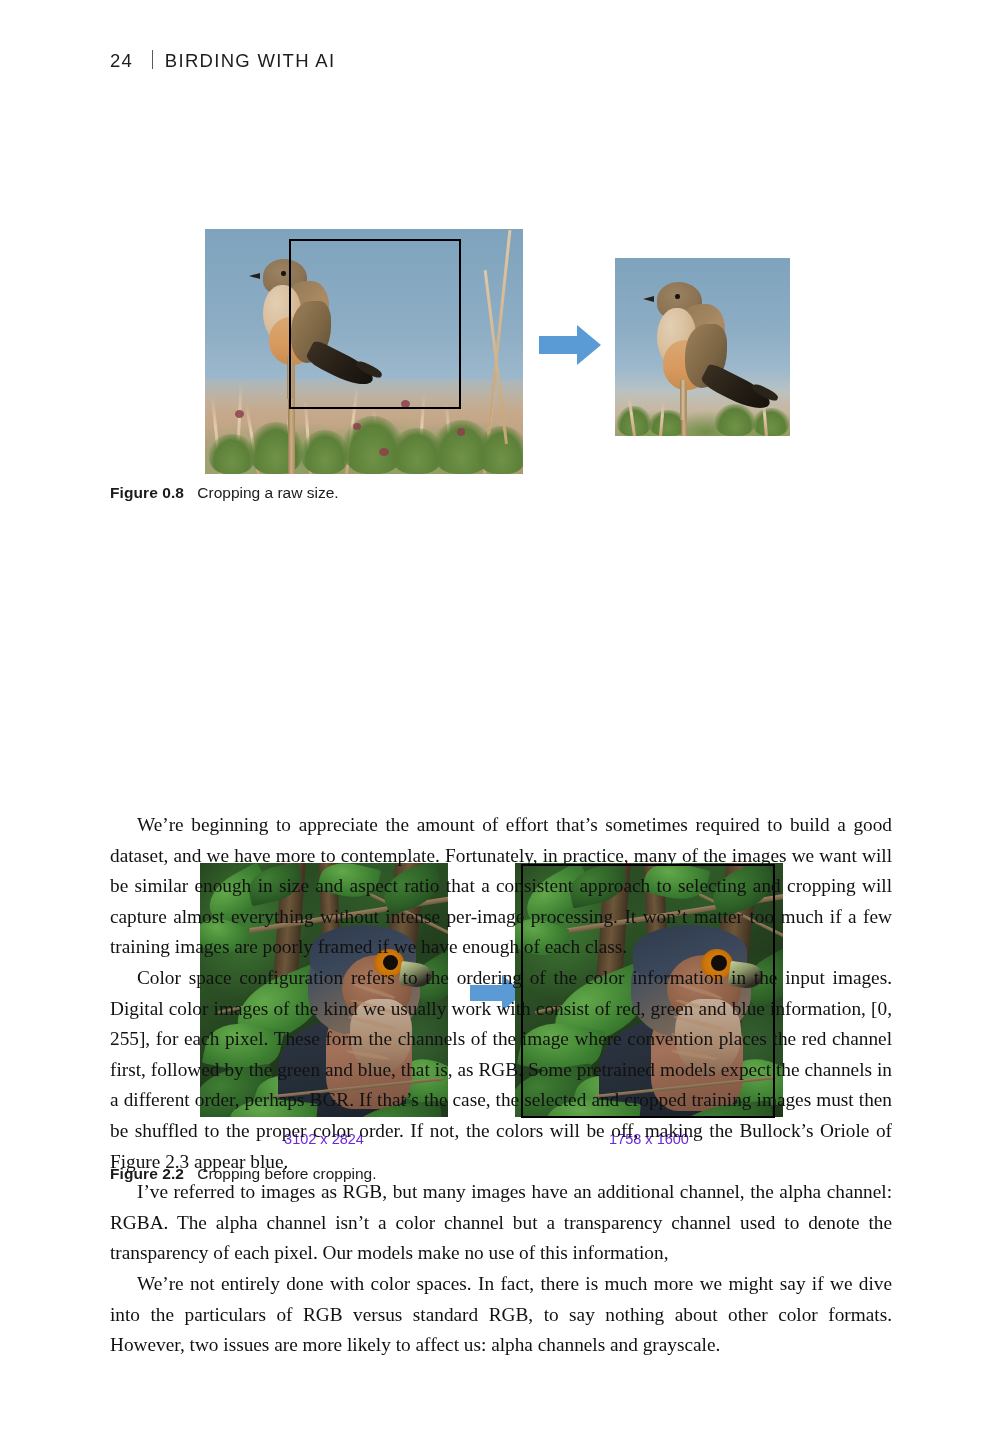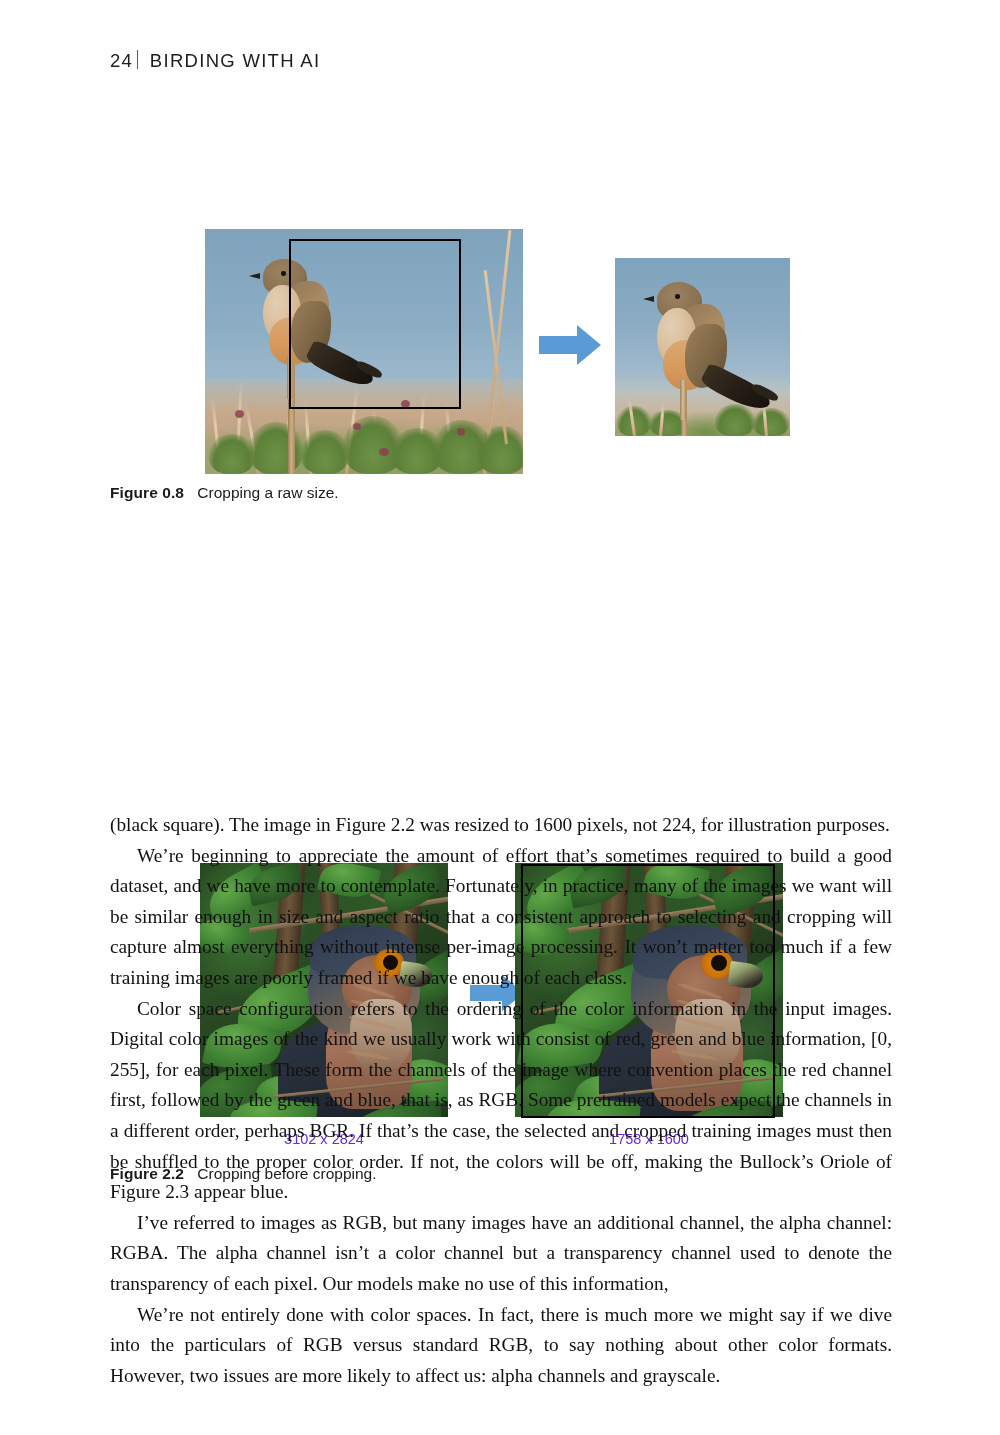--- a/index.html
+++ b/index.html
@@ -21,21 +21,21 @@
     position: absolute;
     left: 110px;
     top: 48px;
     display: flex;
     align-items: baseline;
     font-family: "Liberation Sans", sans-serif;
     font-size: 18.5px;
     letter-spacing: 0.06em;
     color: #1d1d1d;
   }
-  .page-header .folio { margin-right: 4px; }
+  .page-header .folio { margin-right: 19px; }
   .page-header .rule {
     display: inline-block;
     width: 1px;
     height: 19px;
     background: #5a5a5a;
     margin-right: 12px;
     position: relative;
     top: 2px;
   }
   .page-header .title { letter-spacing: 0.07em; }
@@ -519,18 +519,17 @@
   <div class="dim-label" id="dim-left">3102 x 2824</div>
   <div class="dim-label" id="dim-right">1758 x 1600</div>
 
   <div class="caption" id="caption-2-2">
     <span class="cap-label">Figure 2.2</span>
     <span class="cap-text">Cropping before cropping.</span>
   </div>
 </div>
 
 <div id="body-text">
-  <p>(black square). The image in Figure 2.2 was resized to 1600 pixels, not 224, for illustration purposes.</p>
   <p class="indent">We’re beginning to appreciate the amount of effort that’s sometimes required to build a good dataset, and we have more to contemplate. Fortunately, in practice, many of the images we want will be similar enough in size and aspect ratio that a consistent approach to selecting and cropping will capture almost everything without intense per-image processing. It won’t matter too much if a few training images are poorly framed if we have enough of each class.</p>
   <p class="indent">Color space configuration refers to the ordering of the color information in the input images. Digital color images of the kind we usually work with consist of red, green and blue information, [0, 255], for each pixel. These form the channels of the image where convention places the red channel first, followed by the green and blue, that is, as RGB. Some pretrained models expect the channels in a different order, perhaps BGR. If that’s the case, the selected and cropped training images must then be shuffled to the proper color order. If not, the colors will be off, making the Bullock’s Oriole of Figure 2.3 appear blue.</p>
   <p class="indent">I’ve referred to images as RGB, but many images have an additional channel, the alpha channel: RGBA. The alpha channel isn’t a color channel but a transparency channel used to denote the transparency of each pixel. Our models make no use of this information,</p>
   <p class="indent">We’re not entirely done with color spaces. In fact, there is much more we might say if we dive into the particulars of RGB versus standard RGB, to say nothing about other color formats. However, two issues are more likely to affect us: alpha channels and grayscale.</p>
 </div>
 
 </body></html>

